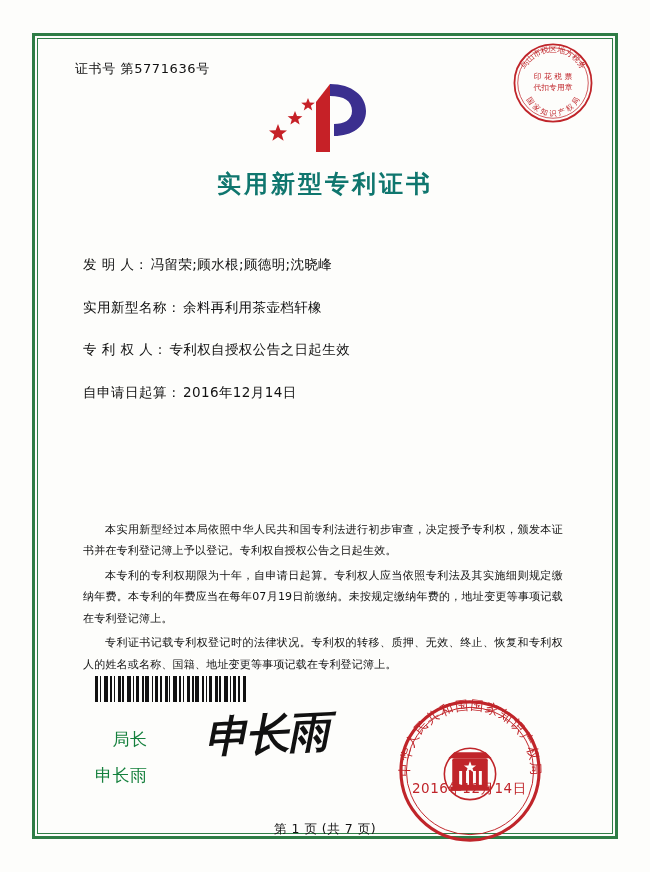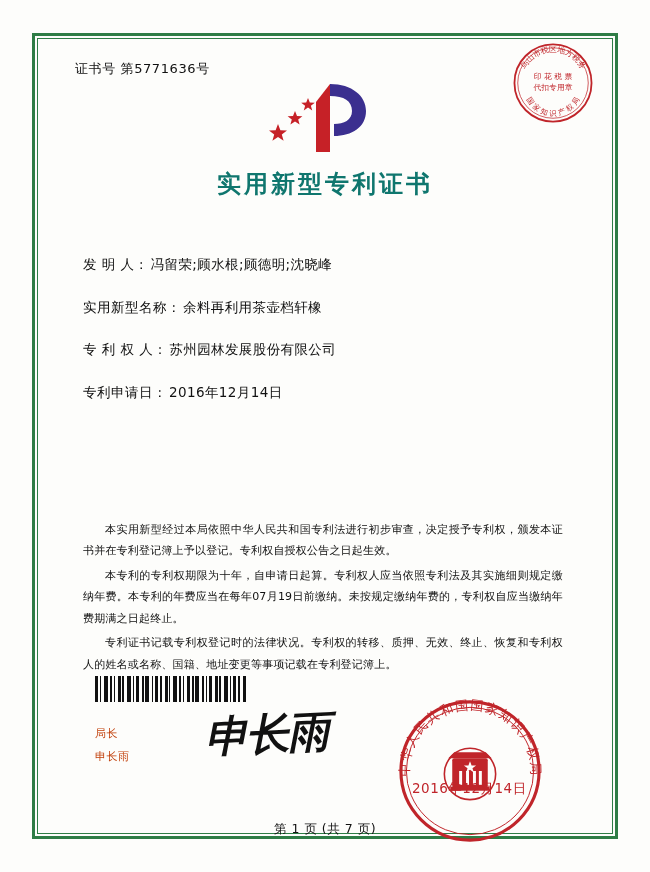--- a/index.html
+++ b/index.html
@@ -136,24 +136,25 @@
     display: block;
     background: #111;
     height: 100%;
   }
 
   
   .sig-block {
     position: absolute;
     left: 95px;
     top: 722px;
-    font-size: 11px;
+    font-size: 17px;
     line-height: 2.1;
     letter-spacing: 0.5px;
-    color: #c2410c;
+    color: #15803d;
+    text-align: right;
   }
   .sig-script {
     position: absolute;
     left: 205px;
     top: 706px;
     font-family: "DejaVu Serif", "Liberation Serif", serif;
     font-size: 43px;
     font-style: italic;
     font-weight: bold;
     color: #111;
@@ -241,31 +242,31 @@
     <div class="field-row">
       <span class="field-label">发 明 人：</span>
       <span class="field-value">冯留荣;顾水根;顾德明;沈晓峰</span>
     </div>
     <div class="field-row">
       <span class="field-label">实用新型名称：</span>
       <span class="field-value">余料再利用茶壶档轩橡</span>
     </div>
     <div class="field-row">
       <span class="field-label">专 利 权 人：</span>
-      <span class="field-value">苏州园林发展股份有限公司</span>
+      <span class="field-value">专利权自授权公告之日起生效</span>
     </div>
     <div class="field-row">
-      <span class="field-label">专利申请日：</span>
+      <span class="field-label">自申请日起算：</span>
       <span class="field-value">2016年12月14日</span>
     </div>
   </div>
 
   <div class="body-text">
     <p>本实用新型经过本局依照中华人民共和国专利法进行初步审查，决定授予专利权，颁发本证书并在专利登记簿上予以登记。专利权自授权公告之日起生效。</p>
-    <p>本专利的专利权期限为十年，自申请日起算。专利权人应当依照专利法及其实施细则规定缴纳年费。本专利的年费应当在每年07月19日前缴纳。未按规定缴纳年费的，专利权自应当缴纳年费期满之日起终止。</p>
+    <p>本专利的专利权期限为十年，自申请日起算。专利权人应当依照专利法及其实施细则规定缴纳年费。本专利的年费应当在每年07月19日前缴纳。未按规定缴纳年费的，地址变更等事项记载在专利登记簿上。</p>
     <p>专利证书记载专利权登记时的法律状况。专利权的转移、质押、无效、终止、恢复和专利权人的姓名或名称、国籍、地址变更等事项记载在专利登记簿上。</p>
   </div>
 
   <div class="barcode">
     <i style="width:3px"></i>
       <i style="width:2px;background:transparent"></i>
     <i style="width:1px"></i>
       <i style="width:3px;background:transparent"></i>
     <i style="width:4px"></i>
       <i style="width:2px;background:transparent"></i>

